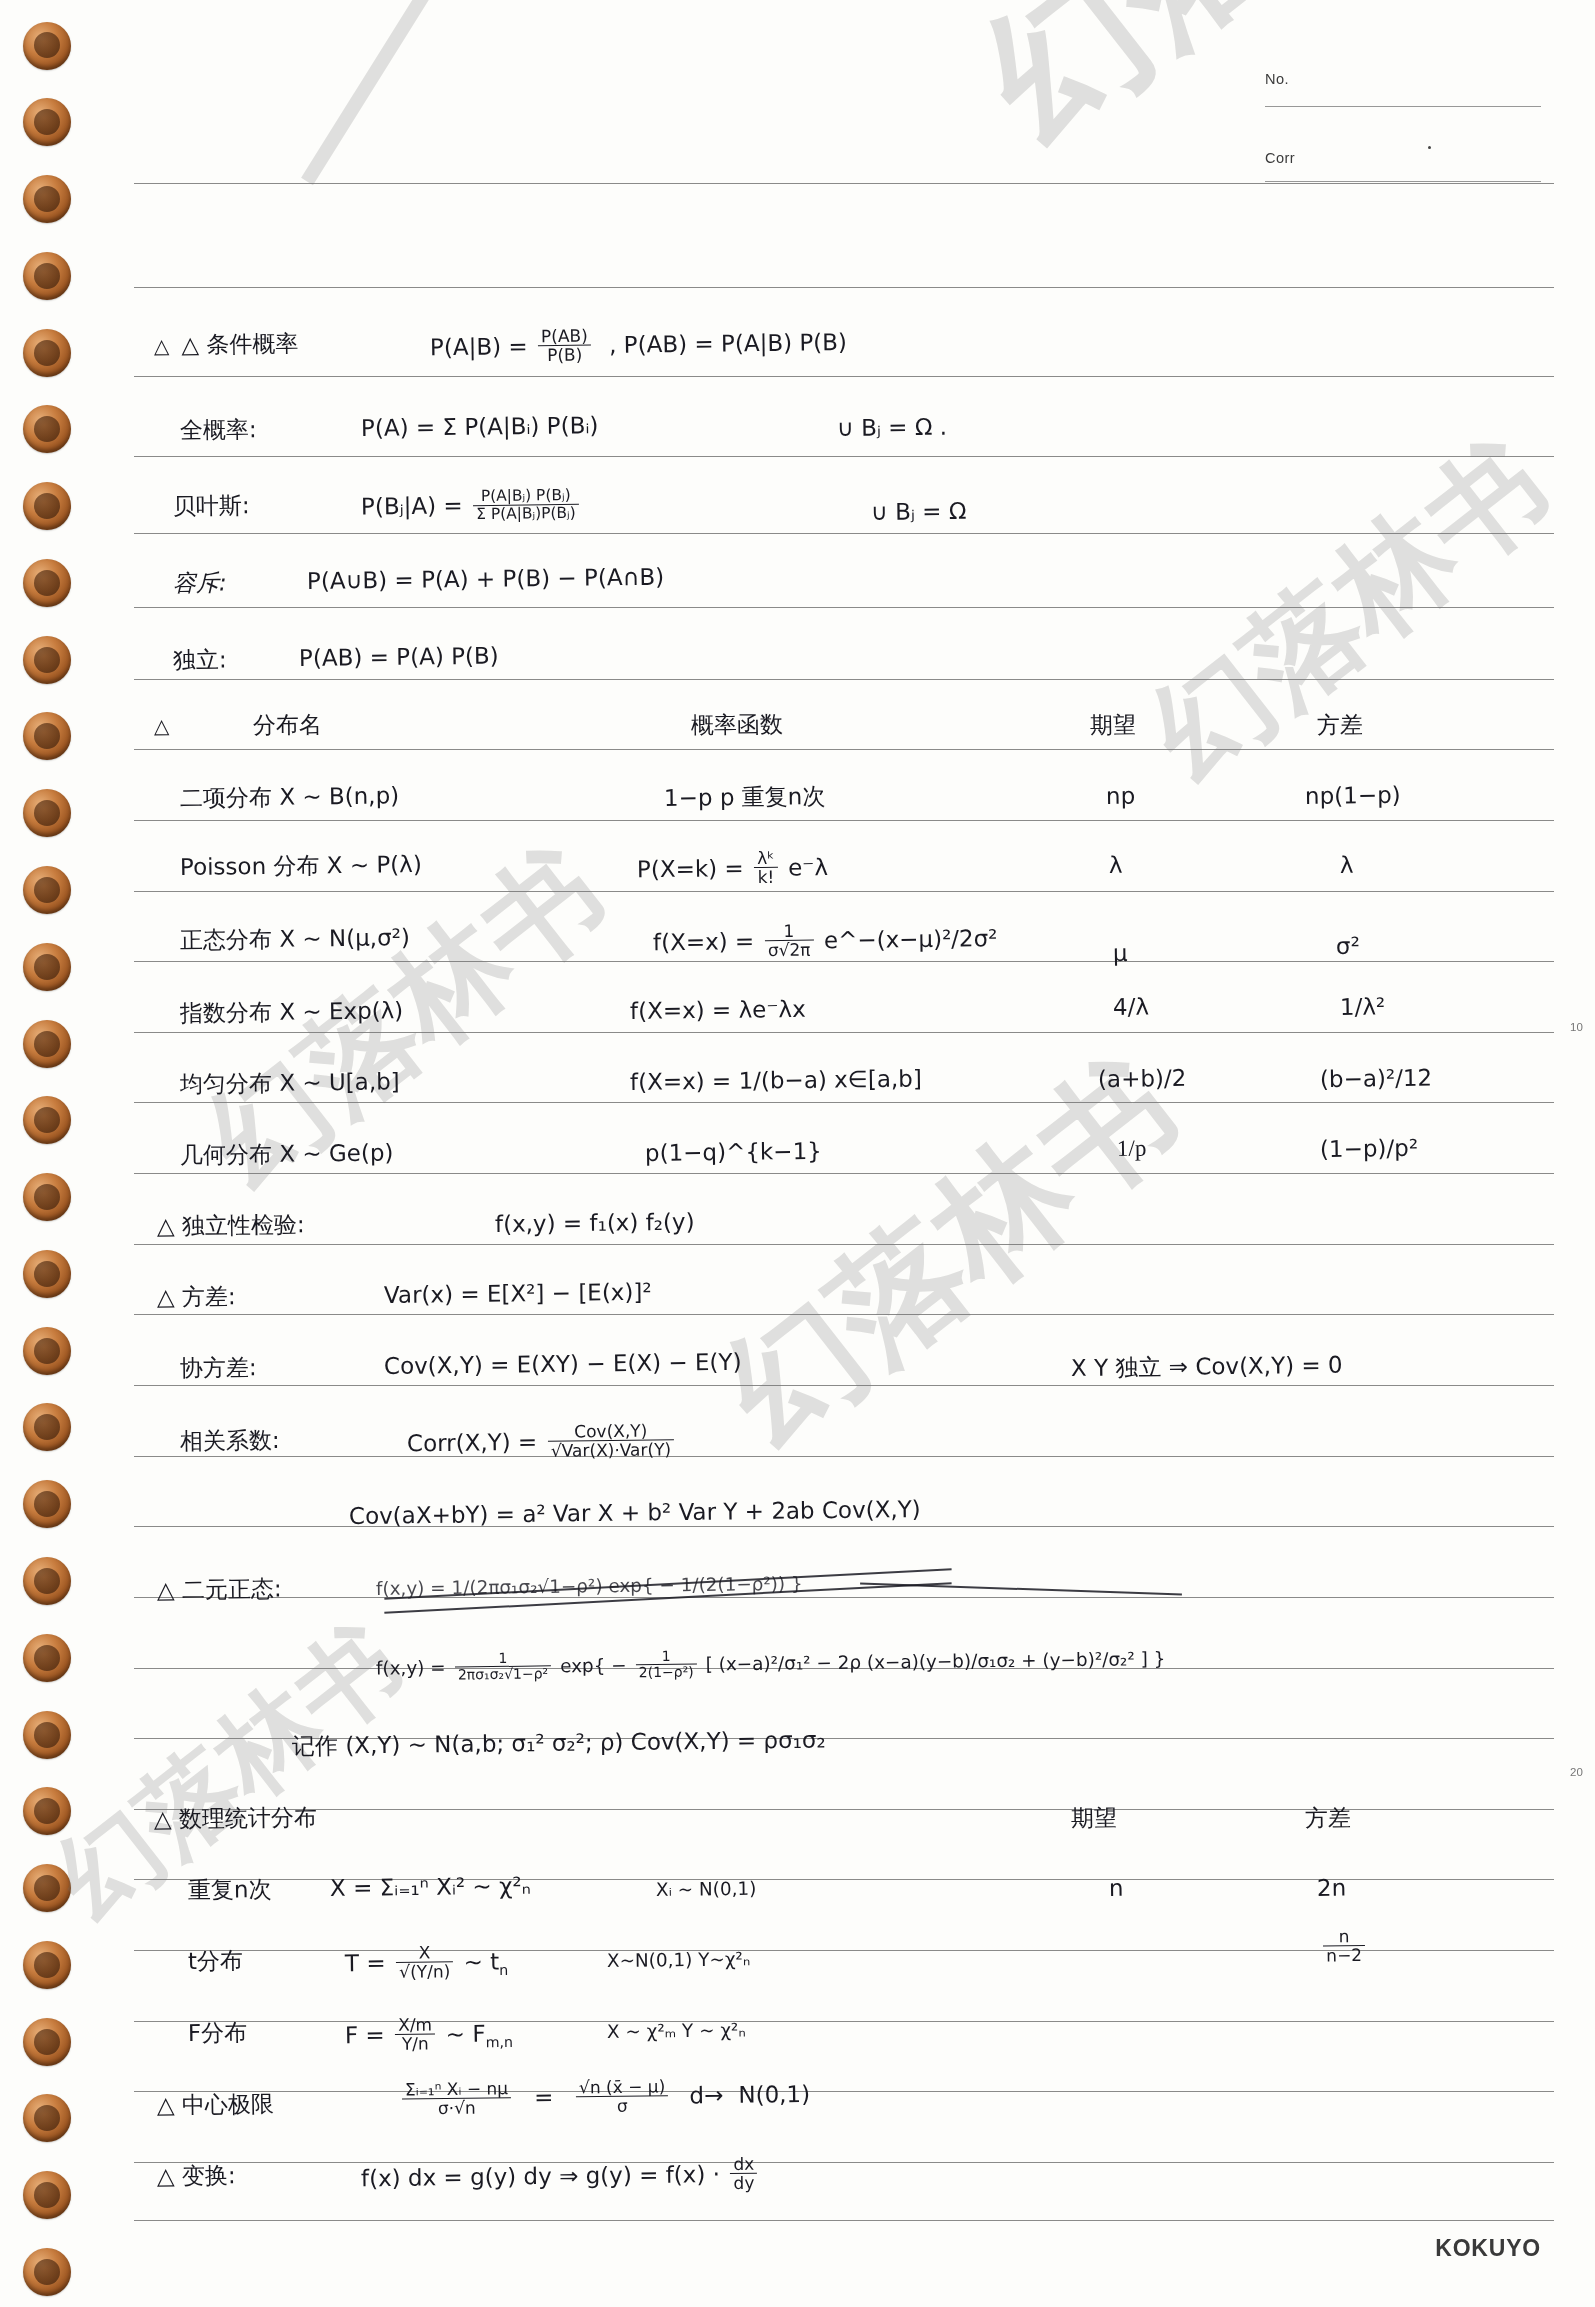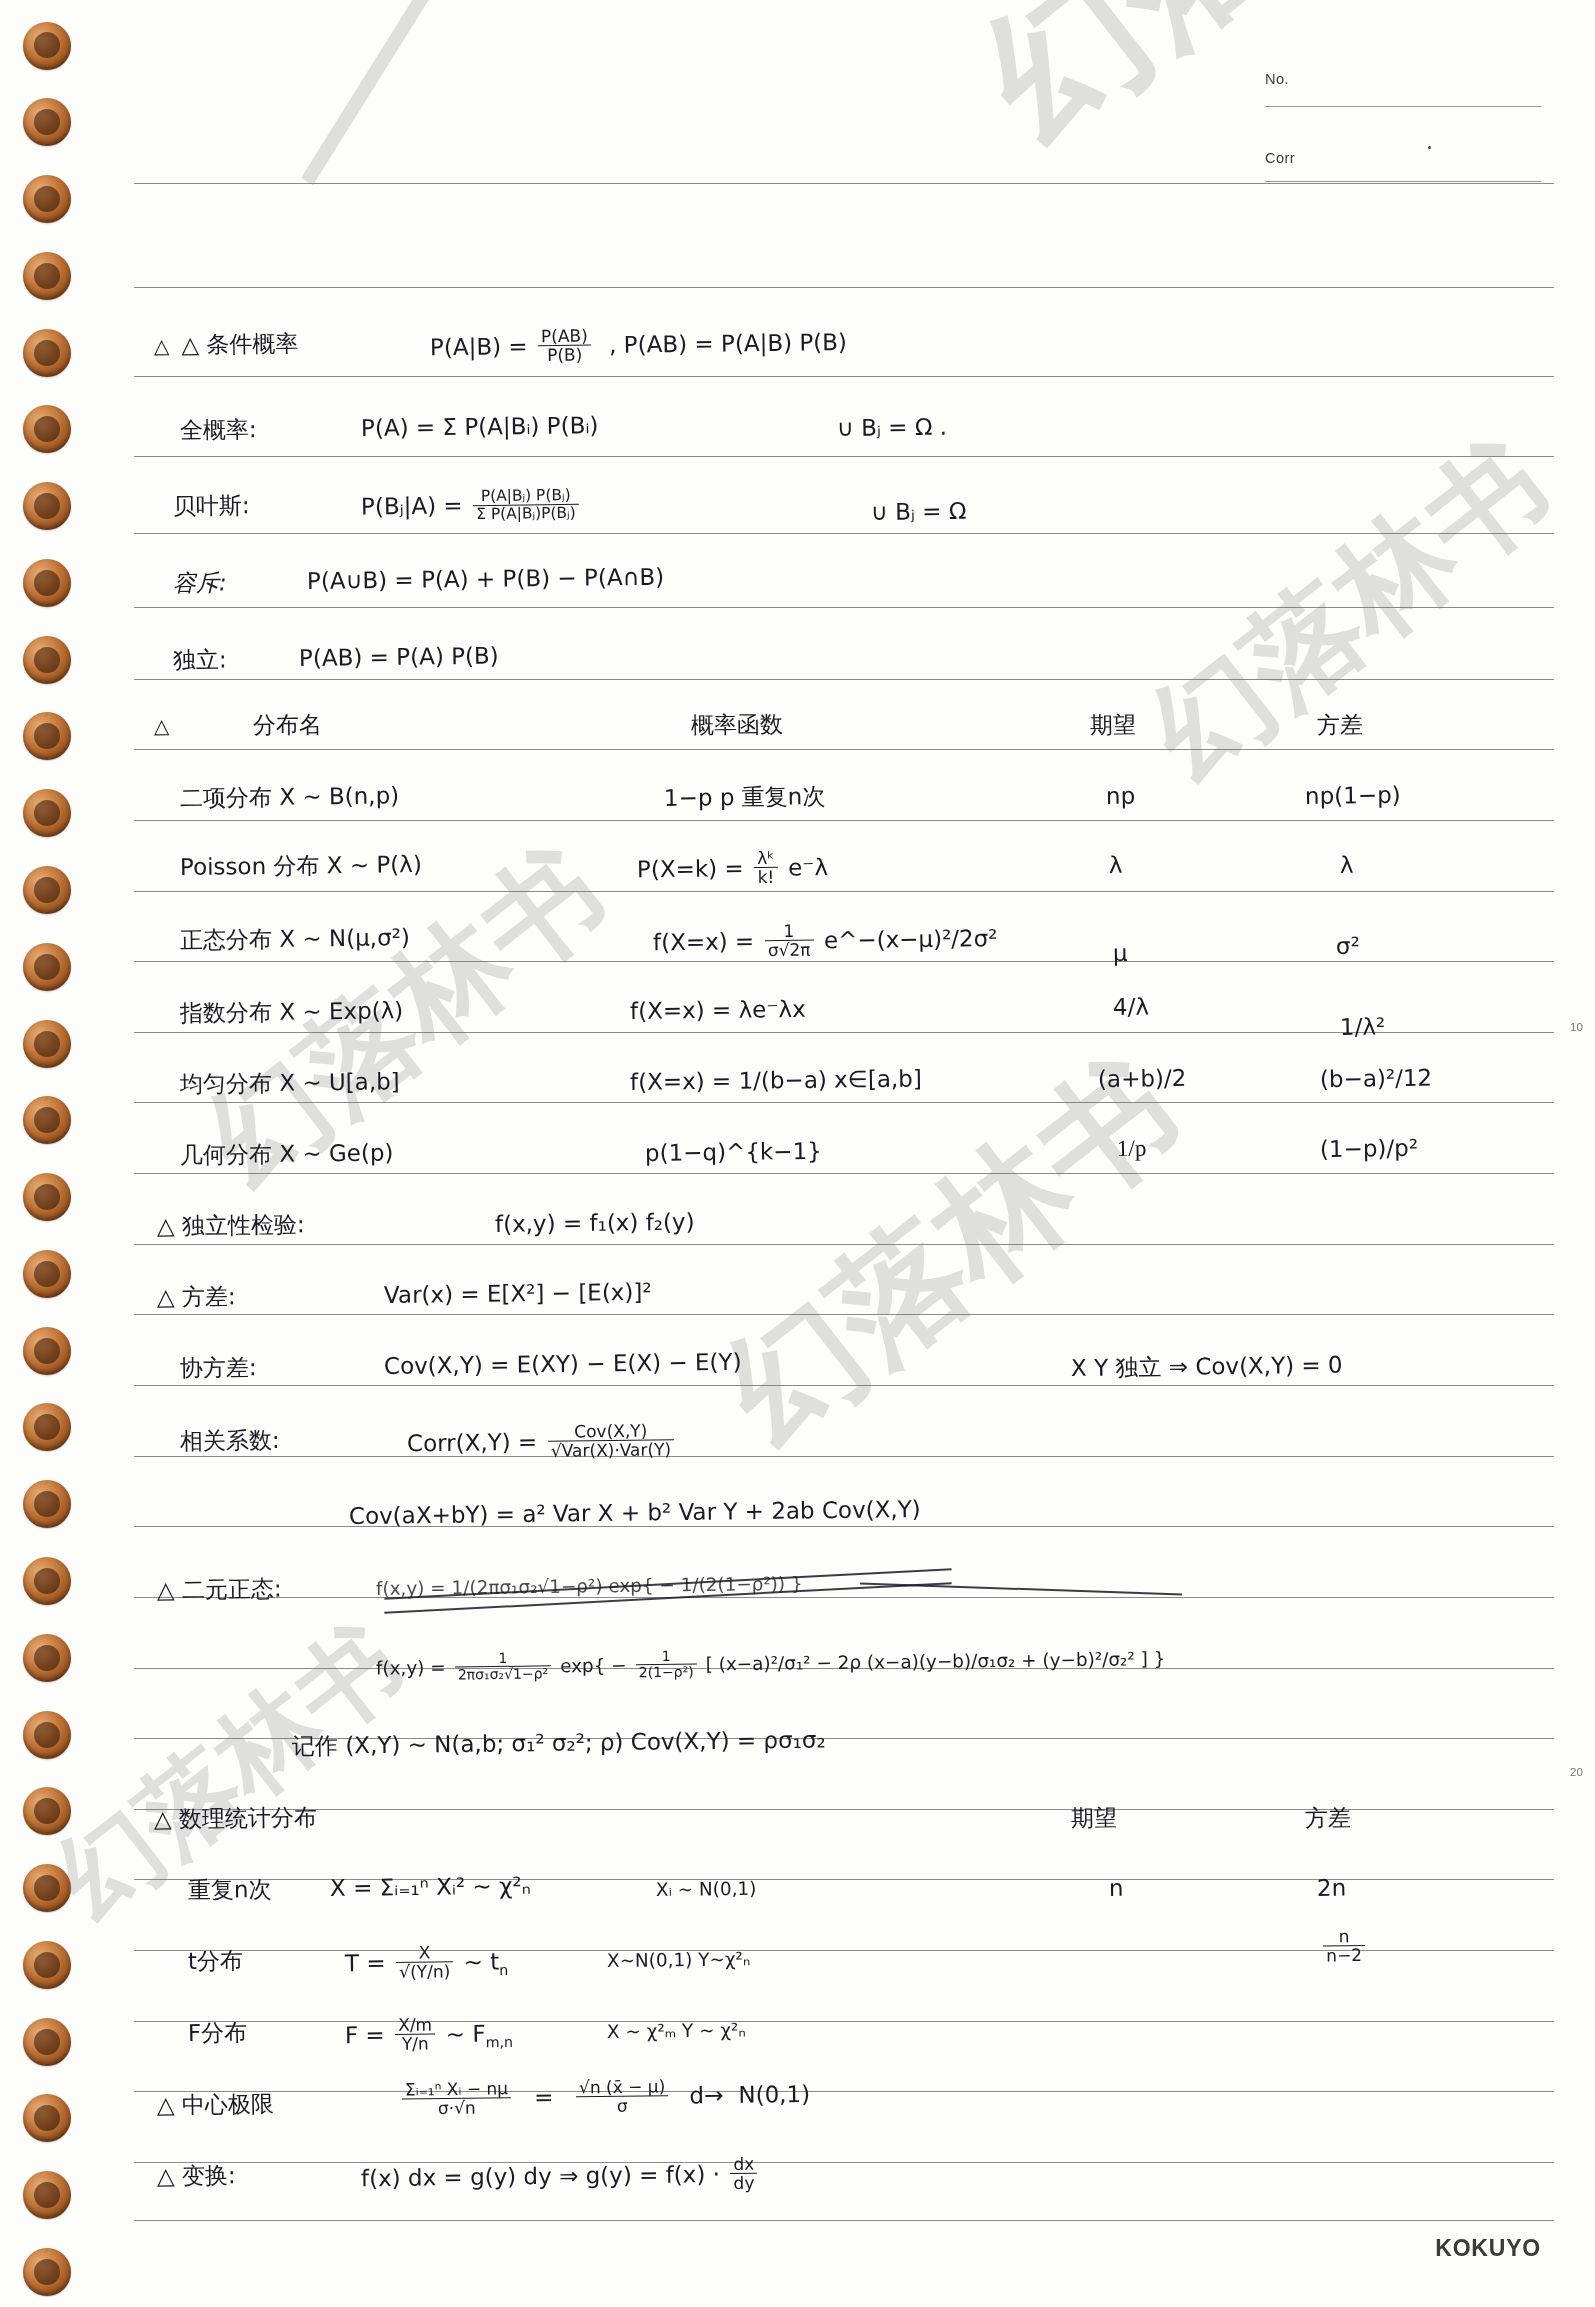--- a/index.html
+++ b/index.html
@@ -326,21 +326,21 @@
         <span class="den">σ√2π</span>
       </span>
       <span class="sm">e^−(x−μ)²/2σ²</span>
     </div>
     <div class="hw" style="left:1113px; top:940px;">μ</div>
     <div class="hw" style="left:1336px; top:933px;">σ²</div>
 
     <div class="hw" style="left:180px; top:998px;">指数分布 X ~ Exp(λ)</div>
     <div class="hw" style="left:630px; top:998px;">f(X=x) = λe⁻λx</div>
     <div class="hw" style="left:1113px; top:994px;">4/λ</div>
-    <div class="hw" style="left:1340px; top:994px;margin-top:20px;">1/λ²</div>
+    <div class="hw" style="left:1340px; top:994px;">1/λ²</div>
 
     <div class="hw" style="left:180px; top:1069px;">均匀分布 X ~ U[a,b]</div>
     <div class="hw" style="left:630px; top:1069px;">f(X=x) = 1/(b−a)   x∈[a,b]</div>
     <div class="hw" style="left:1098px; top:1066px;">(a+b)/2</div>
     <div class="hw" style="left:1320px; top:1066px;">(b−a)²/12</div>
 
     <div class="hw" style="left:180px; top:1140px;">几何分布 X ~ Ge(p)</div>
     <div class="hw" style="left:645px; top:1140px;">p(1−q)^{k−1}</div>
     <div class="hw" style="left:1117px; top:1136px;font-family:Liberation Serif, serif;">1/p</div>
     <div class="hw" style="left:1320px; top:1136px;">(1−p)/p²</div>

